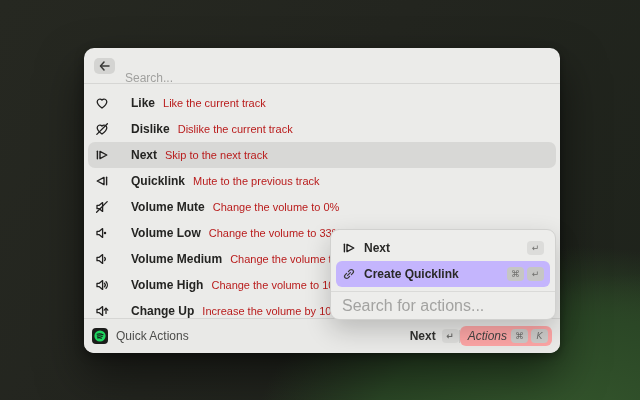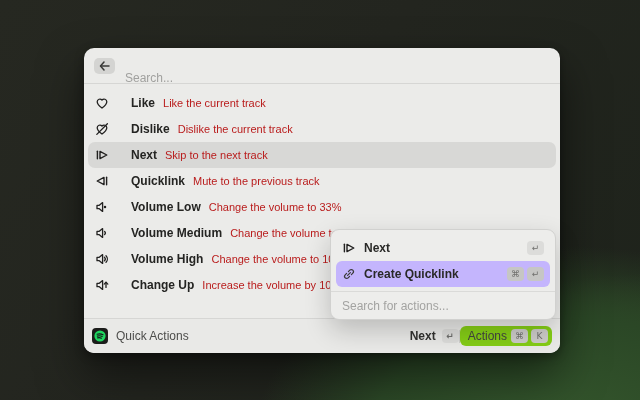--- a/index.html
+++ b/index.html
@@ -47,36 +47,36 @@
   .panel-row.selected { background:#c4b5fd; }
   .panel-row .p-label { font-size:12px; font-weight:700; color:#29292 7; color:#292927; flex:1; white-space:nowrap; }
   .keys { display:flex; gap:3px; }
   .key { min-width:17px; height:14px; padding:0 3px; border-radius:4px;
     background:#dcdcda; color:#6f6f6d; font-size:9px; line-height:14px;
     display:flex; align-items:center; justify-content:center;
     font-family:"DejaVu Sans", sans-serif; }
   .panel-row.selected .key { background:#c6c6c4; }
   .panel-divider { height:1px; background:#dadad8; margin:4px -5px 0; }
   .panel-search { height:27px; display:flex; align-items:center; padding:0 6px;
-    font-size:12px; color:#a3a3a1; cursor:text; }
+    font-size:16px; color:#a3a3a1; cursor:text; }
 
   
   .footer { position:absolute; left:0; right:0; bottom:0; height:35px;
     border-top:1px solid #d6d6d4; border-radius:0 0 10px 10px;
     display:flex; align-items:center; gap:0; padding:0 8px; background:#e9e9e7; }
   .app-chip { display:flex; align-items:center; gap:8px; }
   .app-label { font-size:12px; color:#4d4d4b; }
   .spacer { flex:1; }
   .footer-next { display:flex; align-items:center; gap:6px; font-size:12px;
     font-weight:700; color:#323230; background:none; border:none; cursor:pointer;
     font-family:"Liberation Sans",sans-serif; }
   .footer-sep { width:1px; height:13px; background:#cfcfcd; }
-  .actions-pill { display:flex; align-items:center; gap:4px; background:#84cc16;
+  .actions-pill { display:flex; align-items:center; gap:4px; background:#fca5a5;
     border:none; border-radius:6px; padding:3px 4px 3px 8px; cursor:pointer;
-    font-family:"Liberation Sans",sans-serif; }
+    font-family:"Liberation Sans",sans-serif;font-style:italic; }
   .actions-pill .pill-label { font-size:12px; color:#434341; font-weight:400; }
   .actions-pill .key { background:#cccbc9; }
   svg { display:block; }
 </style>
 </head>
 <body>
 
 <div class="desktop">
   <div class="window">
 
@@ -124,20 +124,30 @@
         </div>
         <div class="row">
           <span class="icon">
             <svg width="14" height="14" viewBox="0 0 14 14" fill="none" stroke="#222120" stroke-width="1.4" stroke-linejoin="round" stroke-linecap="round">
               <path d="M11.6 3.2v7.6"></path>
               <path d="M9 3.4 2.2 7 9 10.6z"></path>
             </svg>
           </span>
           <span class="title">Quicklink</span>
           <span class="subtitle">Mute to the previous track</span>
+        </div>
+        <div class="row">
+          <span class="icon">
+            <svg width="14" height="14" viewBox="0 0 14 14" fill="none" stroke="#222120" stroke-width="1.3" stroke-linejoin="round" stroke-linecap="round">
+              <path d="M2 5.3h2.3L7.6 2.6v8.8L4.3 8.7H2z"></path>
+              <path d="M1.6 12.2 12.2 1.6"></path>
+            </svg>
+          </span>
+          <span class="title">Volume Mute</span>
+          <span class="subtitle">Change the volume to 0%</span>
         </div>
         <div class="row">
           <span class="icon">
             <svg width="14" height="14" viewBox="0 0 14 14" fill="none" stroke="#222120" stroke-width="1.3" stroke-linejoin="round" stroke-linecap="round">
               <path d="M2 5.3h2.3L7.6 2.6v8.8L4.3 8.7H2z"></path>
               <circle cx="10" cy="7" r="0.6" fill="#222120"></circle>
             </svg>
           </span>
           <span class="title">Volume Low</span>
           <span class="subtitle">Change the volume to 33%</span>

